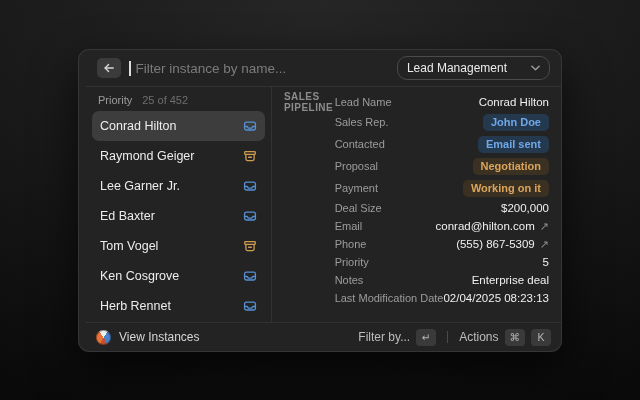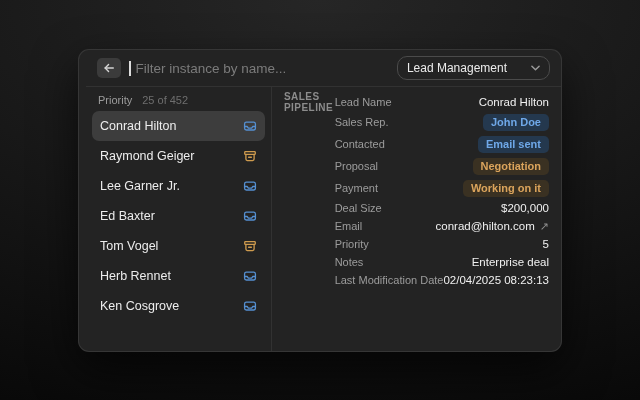--- a/index.html
+++ b/index.html
@@ -142,30 +142,30 @@
               <span class="row-name">Tom Vogel</span>
               <span class="row-icon archive">
                 <svg width="14" height="14" viewBox="0 0 16 16" fill="none" stroke="currentColor" stroke-width="1.5" stroke-linecap="round" stroke-linejoin="round">
                   <rect x="2" y="3" width="12" height="3.2" rx="0.8"></rect>
                   <path d="M3.3 6.6v4.9a1.7 1.7 0 0 0 1.7 1.7h6a1.7 1.7 0 0 0 1.7-1.7V6.6"></path>
                   <path d="M6.4 9.4h3.2"></path>
                 </svg>
               </span>
             </div>
             <div class="row">
+              <span class="row-name">Ken Cosgrove</span>
+              <span class="row-icon inbox">
+                <svg width="14" height="14" viewBox="0 0 16 16" fill="none" stroke="currentColor" stroke-width="1.5" stroke-linecap="round" stroke-linejoin="round">
+                  <rect x="1.8" y="3.6" width="12.4" height="9" rx="2"></rect>
+                  <path d="M1.8 8.6h3.1l1.2 1.9h3.8l1.2-1.9h3.1"></path>
+                </svg>
+              </span>
+            </div>
+            <div class="row">
               <span class="row-name">Herb Rennet</span>
-              <span class="row-icon inbox">
-                <svg width="14" height="14" viewBox="0 0 16 16" fill="none" stroke="currentColor" stroke-width="1.5" stroke-linecap="round" stroke-linejoin="round">
-                  <rect x="1.8" y="3.6" width="12.4" height="9" rx="2"></rect>
-                  <path d="M1.8 8.6h3.1l1.2 1.9h3.8l1.2-1.9h3.1"></path>
-                </svg>
-              </span>
-            </div>
-            <div class="row">
-              <span class="row-name">Ken Cosgrove</span>
               <span class="row-icon inbox">
                 <svg width="14" height="14" viewBox="0 0 16 16" fill="none" stroke="currentColor" stroke-width="1.5" stroke-linecap="round" stroke-linejoin="round">
                   <rect x="1.8" y="3.6" width="12.4" height="9" rx="2"></rect>
                   <path d="M1.8 8.6h3.1l1.2 1.9h3.8l1.2-1.9h3.1"></path>
                 </svg>
               </span>
             </div>
           </div>
       </div>
 
@@ -193,31 +193,50 @@
               <span class="badge badge-orange">Working on it</span>
             </div>
             <div class="drow text">
               <span class="dlabel">Deal Size</span>
               <span class="dval">$200,000</span>
             </div>
             <div class="drow link">
               <span class="dlabel">Email</span>
               <span class="dval">conrad@hilton.com<span class="ext">↗</span></span>
             </div>
+            <div class="drow link">
+              <span class="dlabel">Phone</span>
+              <span class="dval">(555) 867-5309<span class="ext">↗</span></span>
+            </div>
             <div class="drow text">
               <span class="dlabel">Priority</span>
               <span class="dval">5</span>
             </div>
             <div class="drow text">
               <span class="dlabel">Notes</span>
               <span class="dval">Enterprise deal</span>
             </div>
             <div class="drow text">
               <span class="dlabel">Last Modification Date</span>
               <span class="dval">02/04/2025 08:23:13</span>
             </div>
           </div>
       </div>
     </div>
 
+    <div class="footer">
+      <span class="logo"></span>
+      <span class="footer-action">View Instances</span>
+      <span class="spacer"></span>
+      <div class="hint">
+        <span class="hint-label">Filter by...</span>
+        <span class="key">↵</span>
+      </div>
+      <span class="vsep"></span>
+      <div class="hint">
+        <span class="hint-label">Actions</span>
+        <span class="key">⌘</span>
+        <span class="key">K</span>
+      </div>
+    </div>
 
   </div>
 </div>
 
 </body></html>

